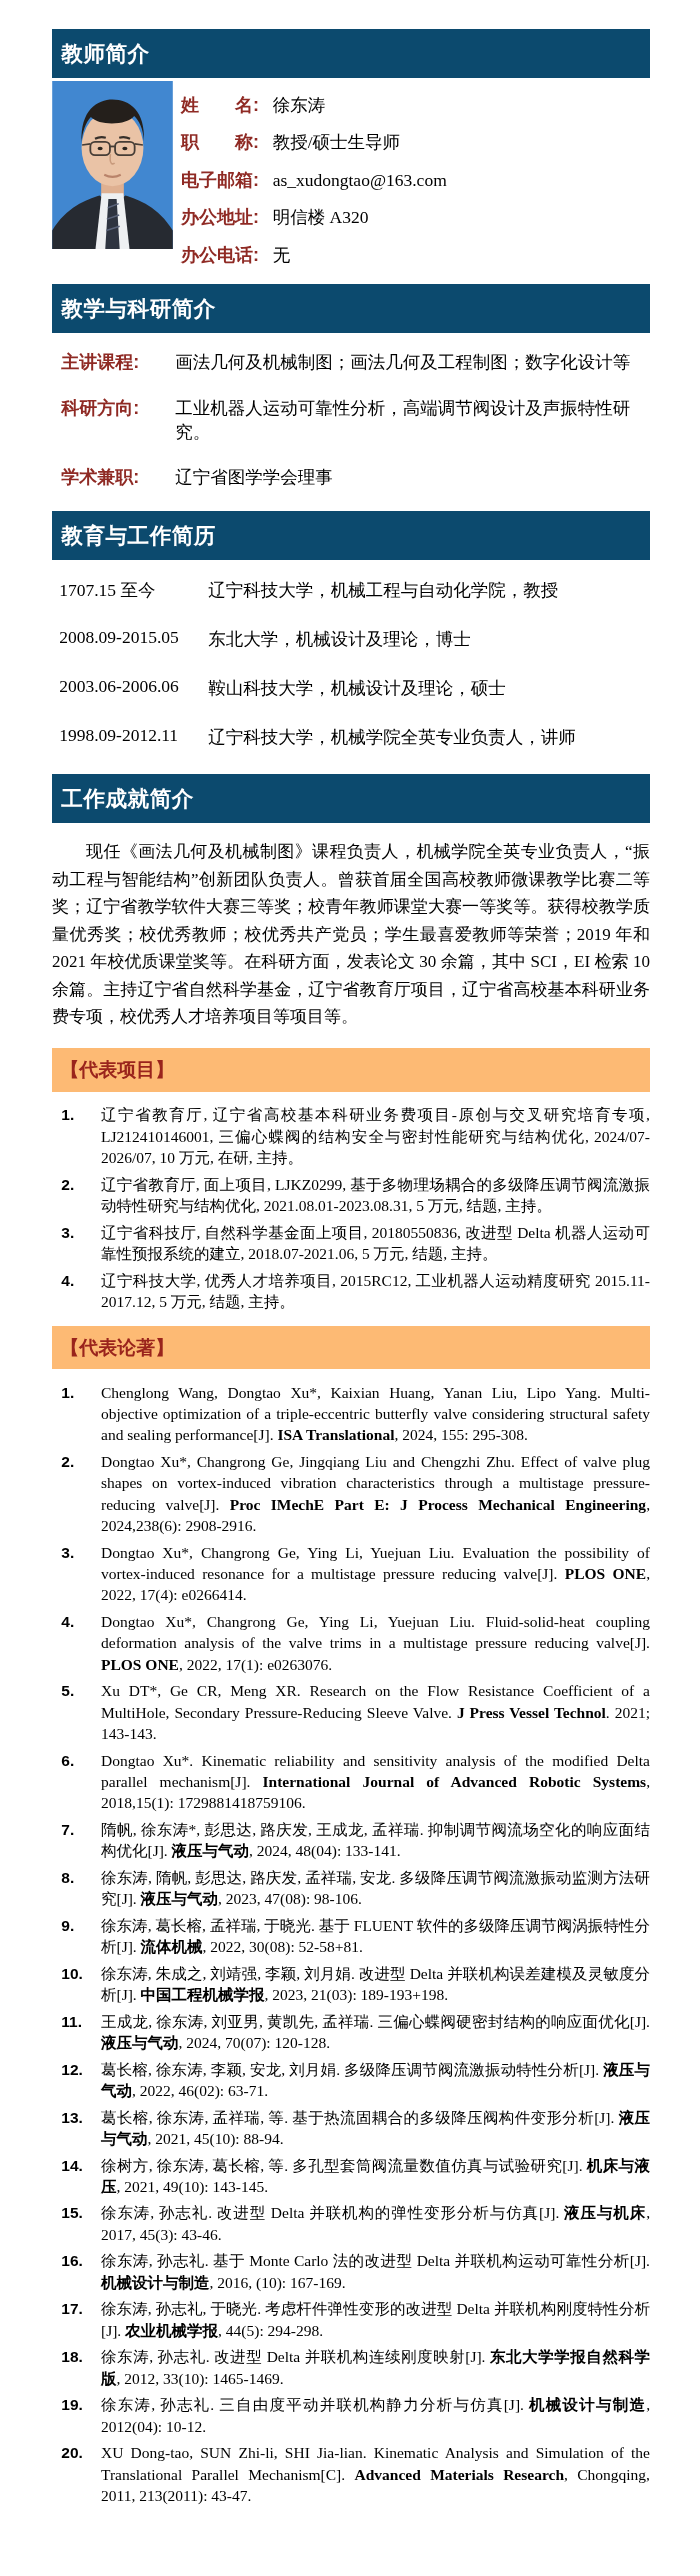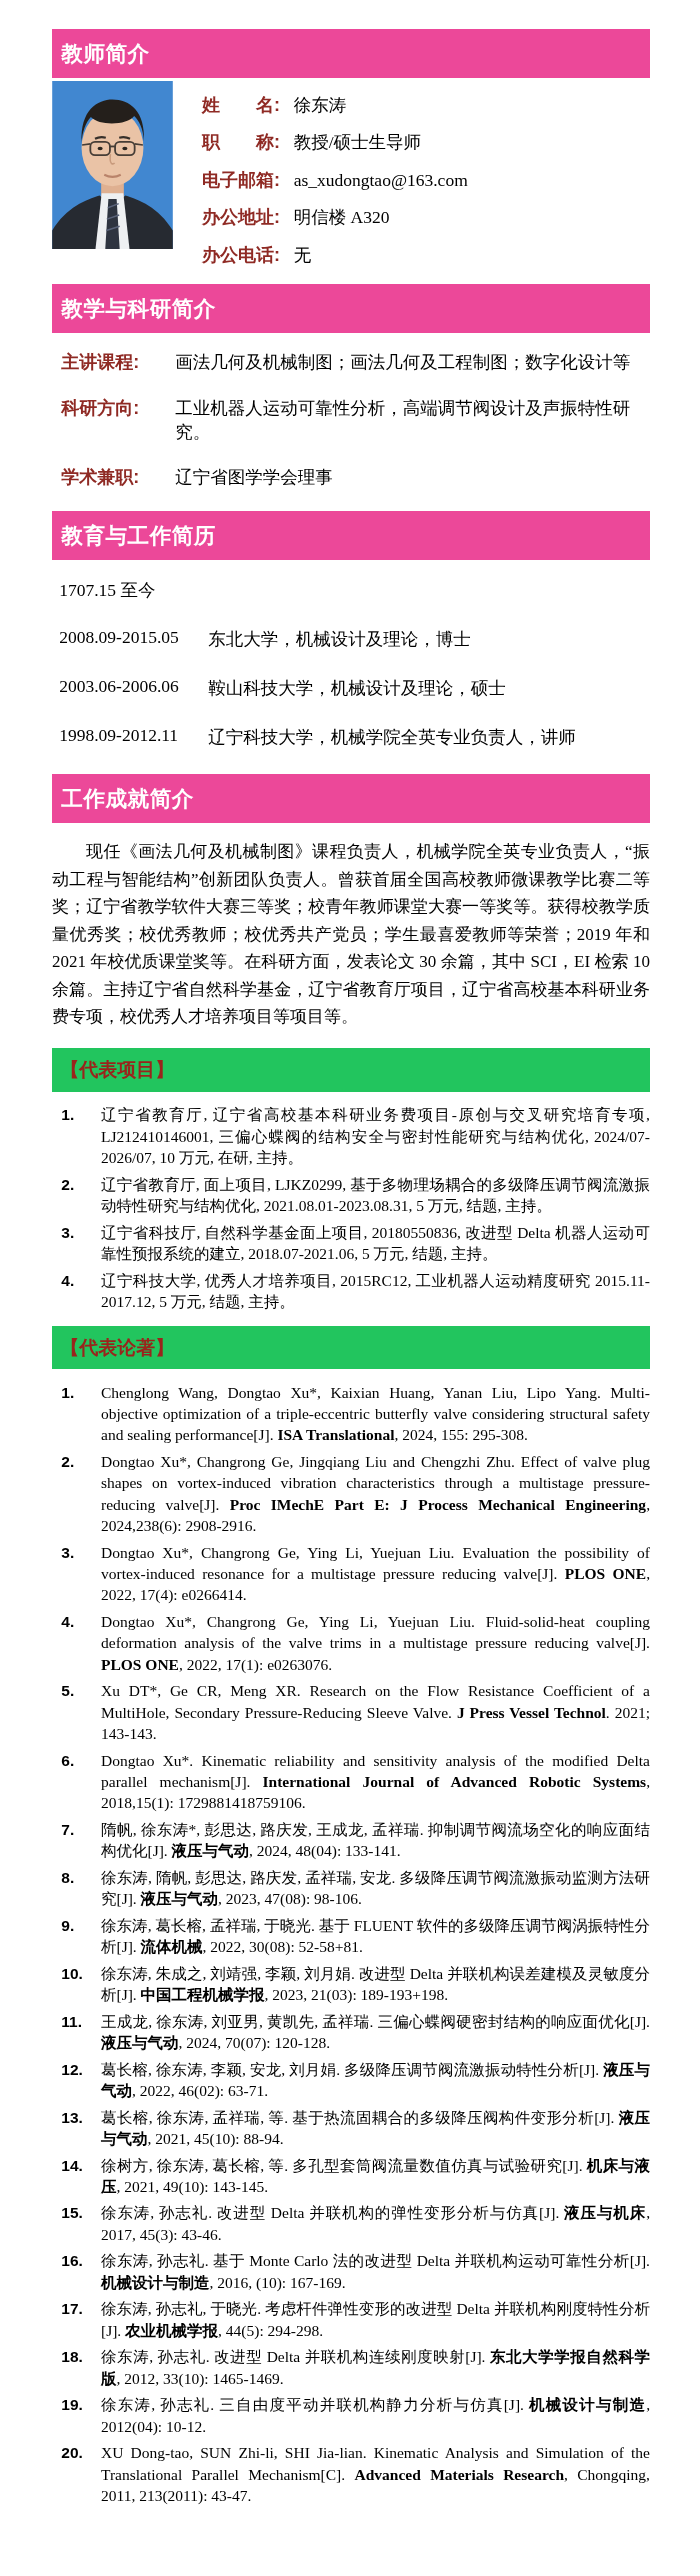--- a/index.html
+++ b/index.html
@@ -1,25 +1,25 @@
 <!DOCTYPE html>
 <html style="font-size:8.2px"><head>
 <meta charset="utf-8">
 <style>
   html,body{margin:0;padding:0;background:#ffffff;}
   body{width:701px;min-height:2930px;font-family:"Liberation Serif","DejaVu Serif",serif;color:#000;}
   .page{padding:29px 52px 20.6px 52px;width:598px;}
-  .band{background:#ec4899;color:#ffffff;font-family:"Liberation Sans","DejaVu Sans",sans-serif;
+  .band{background:#0c4a6e;color:#ffffff;font-family:"Liberation Sans","DejaVu Sans",sans-serif;
         font-weight:bold;font-size:21.6px;padding:9.8px 9.3px;letter-spacing:0.5px;}
-  .gray-head{background:#22c55e;color:#9a241c;font-family:"Liberation Sans","DejaVu Sans",sans-serif;
+  .gray-head{background:#fdba74;color:#9a241c;font-family:"Liberation Sans","DejaVu Sans",sans-serif;
         font-weight:bold;font-size:19px;padding:8.8px 8.2px;margin:0;}
   
   .profile{display:flex;align-items:flex-start;margin:3.1px 0 4.1px 0;}
   .photo{width:121px;height:168px;flex:0 0 121px;overflow:hidden;}
-  .fields{margin-left:29px;padding-top:12.4px;}
+  .fields{margin-left:8px;padding-top:12.4px;}
   .frow{margin-bottom:13.4px;font-size:17.5px;}
   .flabel{color:#8f2a24;font-weight:bold;font-family:"Liberation Sans","DejaVu Sans",sans-serif;font-size:18px;}
   .fvalue{margin-left:9.3px;}
   
   .teach{margin:17.5px 0 15.5px 9.3px;}
   .trow{display:flex;margin-bottom:21.6px;font-size:17.5px;justify-content:center;}
   .tlabel{flex:0 0 114px;color:#8f2a24;font-weight:bold;font-family:"Liberation Sans","DejaVu Sans",sans-serif;font-size:18px;}
   .tvalue{flex:1;}
   
   .cv{margin:18.5px 0 13.4px 7.2px;}
@@ -113,20 +113,21 @@
       <span class="tvalue">辽宁省图学学会理事</span>
     </div>
   </div>
 
   <div class="band">
     <span>教育与工作简历</span>
   </div>
   <div class="cv">
     <div class="cvrow">
       <span class="cvdate">1707.15 至今</span>
+      <span class="cvdetail">辽宁科技大学，机械工程与自动化学院，教授</span>
     </div>
     <div class="cvrow">
       <span class="cvdate">2008.09-2015.05</span>
       <span class="cvdetail">东北大学，机械设计及理论，博士</span>
     </div>
     <div class="cvrow">
       <span class="cvdate">2003.06-2006.06</span>
       <span class="cvdetail">鞍山科技大学，机械设计及理论，硕士</span>
     </div>
     <div class="cvrow">

